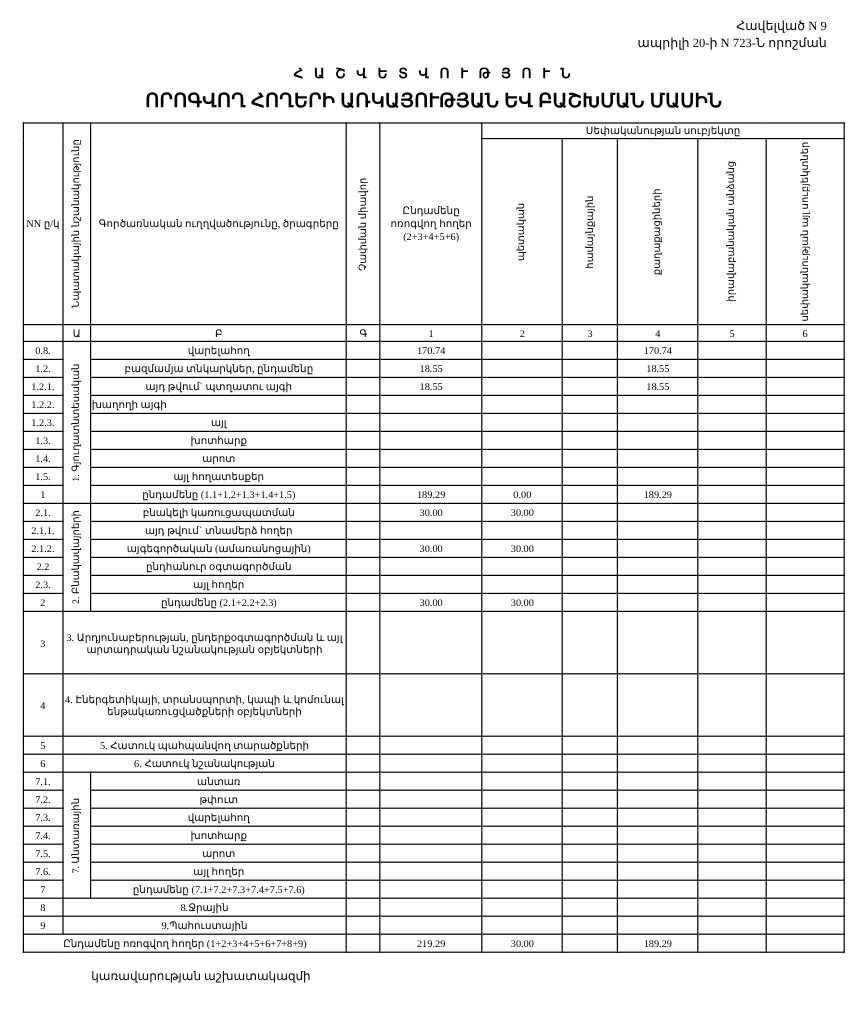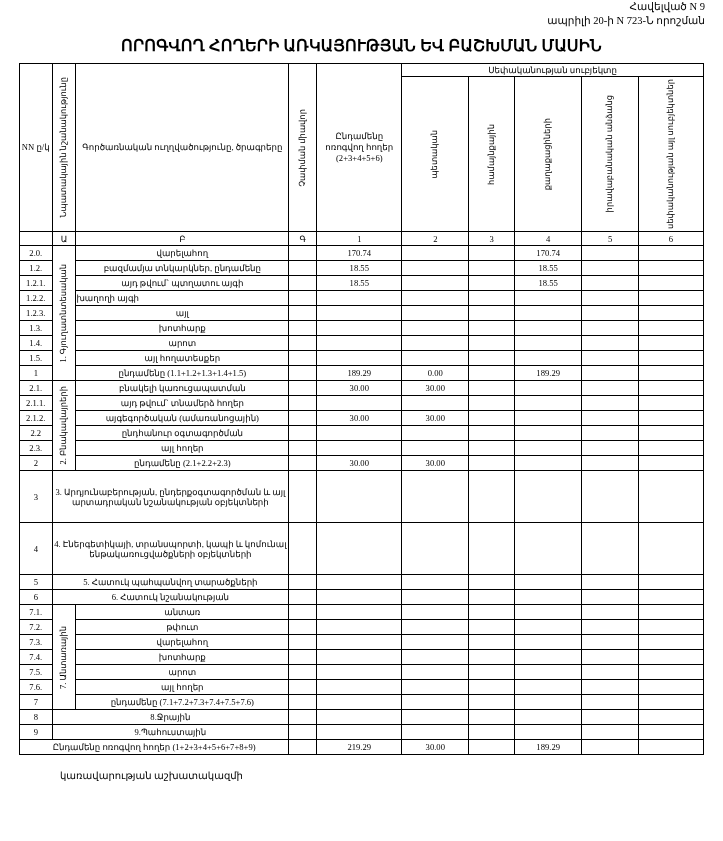--- a/index.html
+++ b/index.html
@@ -13,21 +13,21 @@
     font-family: "Liberation Serif", serif;
     color: #000;
     position: relative;
     overflow: hidden;
   }
   .page {
     width: 723px;
     height: 841px;
     position: relative;
     box-sizing: border-box;
-    padding: 0;
+    padding: 16px;
   }
   .hdr {
     text-align: right;
     padding-right: 18px;
     font-size: 10.5px;
     line-height: 14px;
     font-family: "Liberation Serif", serif;
   }
   .hdr div { white-space: nowrap; }
   .title-block {
@@ -131,20 +131,21 @@
 <body>
 
 <div class="page">
 
   <div class="hdr">
     <div>Հավելված N 9</div>
     <div>ապրիլի 20-ի N 723-Ն որոշման</div>
   </div>
 
   <div class="title-block">
+    <div class="t-main">Հ Ա Շ Վ Ե Տ Վ Ո Ւ Թ Յ Ո Ւ Ն</div>
     <div class="t-sub2">ՈՐՈԳՎՈՂ ՀՈՂԵՐԻ ԱՌԿԱՅՈՒԹՅԱՆ ԵՎ ԲԱՇԽՄԱՆ ՄԱՍԻՆ</div>
   </div>
 
   <table class="main">
     <colgroup>
       <col class="c-no">
         <col class="c-grp">
         <col class="c-name">
         <col class="c-unit">
       <col class="c-total">
@@ -215,21 +216,21 @@
       <td>Գ</td>
       <td>1</td>
       <td>2</td>
       <td>3</td>
       <td>4</td>
       <td>5</td>
       <td>6</td>
     </tr>
 
     <tr class="datarow">
-      <td class="center">2.0.</td>
+      <td class="center">0.8.</td>
       <td rowspan="9" class="hcell-center">
         <div class="vert-wrap">
               <div class="vert">1. Գյուղատնտեսական</div>
             </div>
       </td>
       <td class="name-cell">վարելահող</td>
       <td></td>
       <td class="center">170.74</td>
       <td class="center"></td>
       <td class="center"></td>

